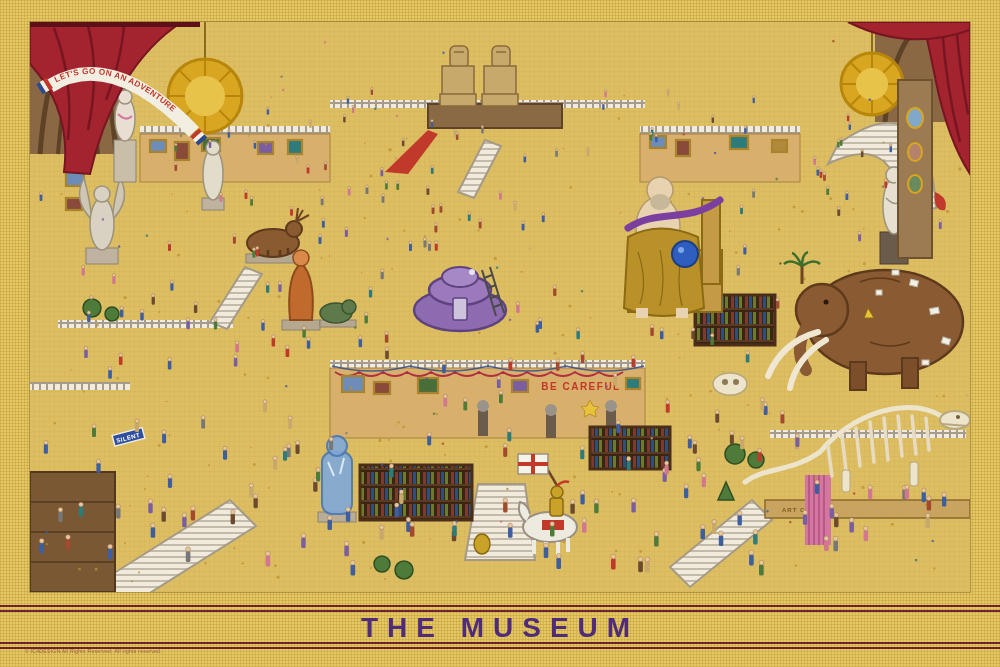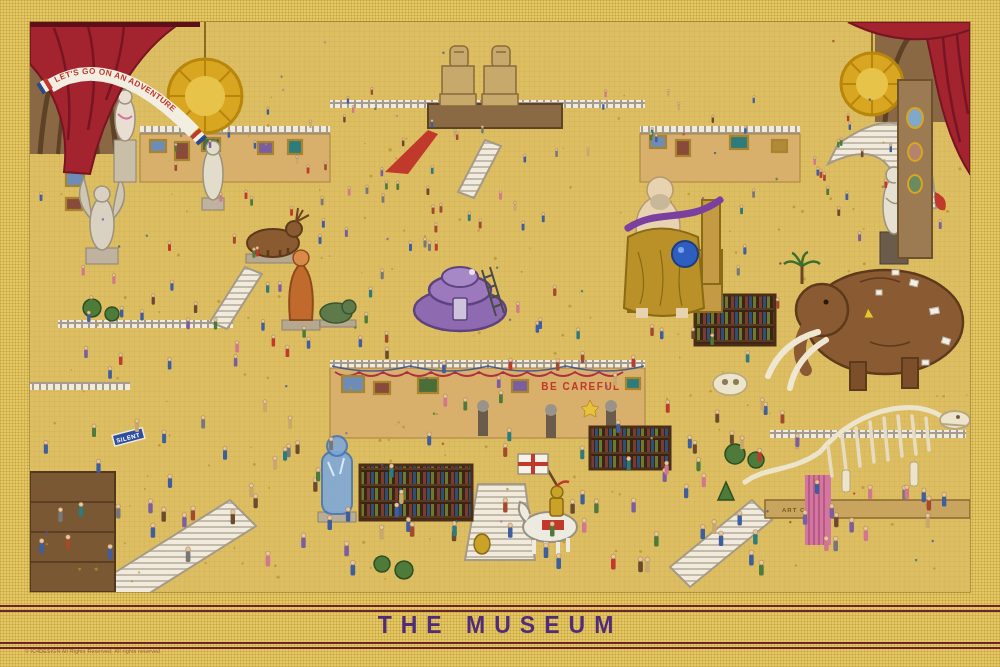--- a/index.html
+++ b/index.html
@@ -12,21 +12,21 @@
     font-family:"Liberation Sans", sans-serif;
   }
   .art{
     position:absolute;left:30px;top:22px;width:940px;height:570px;
     box-shadow:0 0 0 1px rgba(90,60,20,.35);
     overflow:hidden;background:#DDBE63;
   }
   .rule{position:absolute;left:0;width:1000px;height:2px;background:#6E2430;}
   .title-band{
     position:absolute;left:0;top:612px;width:1000px;text-align:center;
-    color:#4F2B7A;font-size:23px;font-weight:bold;letter-spacing:9px;
+    color:#4F2B7A;font-size:28px;font-weight:bold;letter-spacing:9px;
   }
   .copyright{
     position:absolute;left:25px;top:648px;font-size:5px;color:#9A5A4A;letter-spacing:.3px;
   }
   svg text{font-family:"Liberation Sans", sans-serif;}
 </style>
 </head>
 <body>
 
 <div class="poster">

